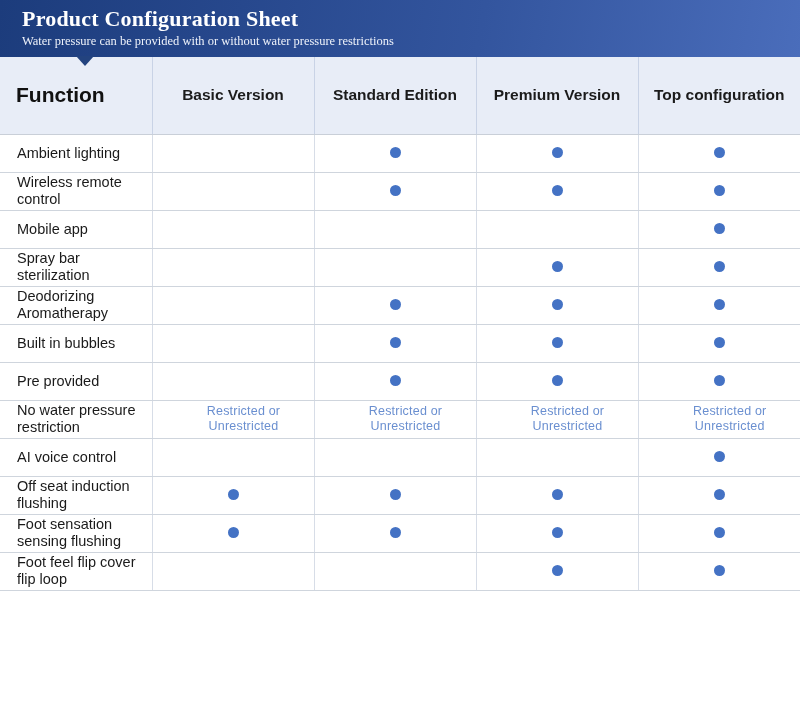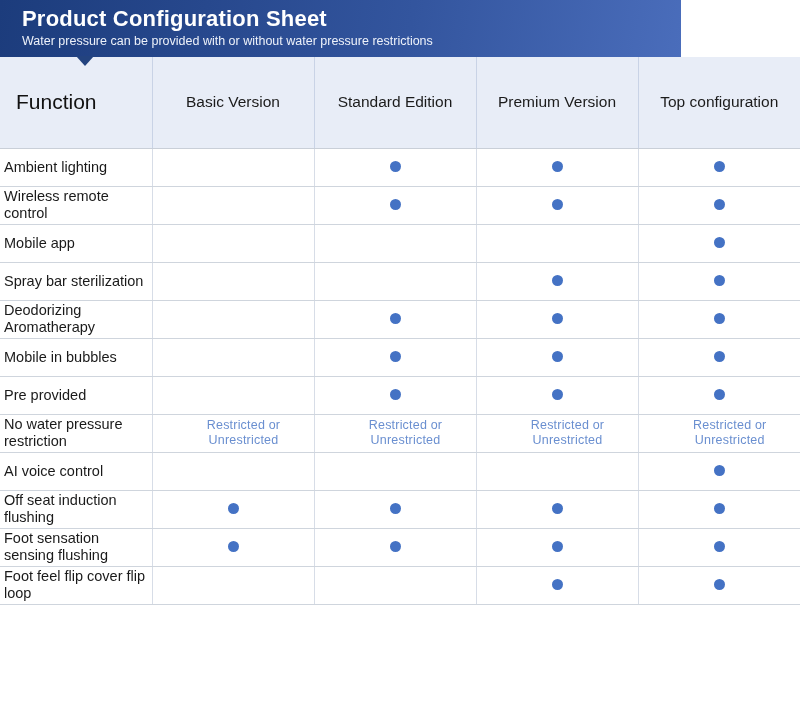--- a/index.html
+++ b/index.html
@@ -11,26 +11,27 @@
     width: 800px;
     height: 706px;
     overflow: hidden;
     font-family: "Liberation Sans", "DejaVu Sans", sans-serif;
     -webkit-font-smoothing: antialiased;
   }
 
   
   .banner {
     position: relative;
-    width: 681px;
+    width: 800px;
     height: 57px;
     background: linear-gradient(100deg, #1c3c7c 0%, #27488d 30%, #33559e 60%, #4a6dbb 100%);
     box-sizing: border-box;
     padding: 6px 0 0 22px;
     overflow: visible;
+    font-family: Liberation Serif, serif;
   }
   .banner-title {
     color: #ffffff;
     font-size: 22px;
     font-weight: bold;
     letter-spacing: 0.2px;
     line-height: 26px;
     white-space: nowrap;
   }
   .banner-sub {
@@ -58,25 +59,25 @@
     border-collapse: collapse;
     table-layout: fixed;
   }
   table.cfg col.c-fn   { width: 152px; }
   table.cfg col.c-col  { width: 162px; }
 
   thead th {
     background: #e8edf7;
     border-right: 1px solid #c9d3e6;
     border-bottom: 1px solid #c9cfd8;
-    height: 91px;
+    height: 77px;
     vertical-align: middle;
     text-align: center;
     color: #1b1b1b;
-    font-weight: normal;
+    font-weight: bold;
     font-size: 15.5px;
     padding: 0 2px;
     box-sizing: border-box;
   }
   thead th:last-child { border-right: none; }
   thead th.fn-head {
     text-align: left;
     padding-left: 16px;
     font-size: 21px;
     color: #111111;
@@ -87,21 +88,21 @@
     border-bottom: 1px solid #cfd5dd;
     height: 38px;
     vertical-align: middle;
     box-sizing: border-box;
     padding: 0;
   }
   tbody td:last-child { border-right: none; }
 
   tbody td.fn {
     text-align: left;
-    padding-left: 4px;
+    padding-left: 17px;
     padding-right: 4px;
     font-size: 14.5px;
     color: #1a1a1a;
     line-height: 17px;
   }
   tbody td.val {
     text-align: center;
   }
 
   .dot {
@@ -177,21 +178,21 @@
         <td class="val"><span class="dot" style="background: rgb(68, 114, 196);"></span></td>
       </tr>
       <tr>
         <td class="fn">Deodorizing Aromatherapy</td>
         <td class="val"></td>
         <td class="val"><span class="dot" style="background: rgb(68, 114, 196);"></span></td>
         <td class="val"><span class="dot" style="background: rgb(68, 114, 196);"></span></td>
         <td class="val"><span class="dot" style="background: rgb(68, 114, 196);"></span></td>
       </tr>
       <tr>
-        <td class="fn">Mobile in bubbles</td>
+        <td class="fn">Built in bubbles</td>
         <td class="val"></td>
         <td class="val"><span class="dot" style="background: rgb(68, 114, 196);"></span></td>
         <td class="val"><span class="dot" style="background: rgb(68, 114, 196);"></span></td>
         <td class="val"><span class="dot" style="background: rgb(68, 114, 196);"></span></td>
       </tr>
       <tr>
         <td class="fn">Pre provided</td>
         <td class="val"></td>
         <td class="val"><span class="dot" style="background: rgb(68, 114, 196);"></span></td>
         <td class="val"><span class="dot" style="background: rgb(68, 114, 196);"></span></td>

